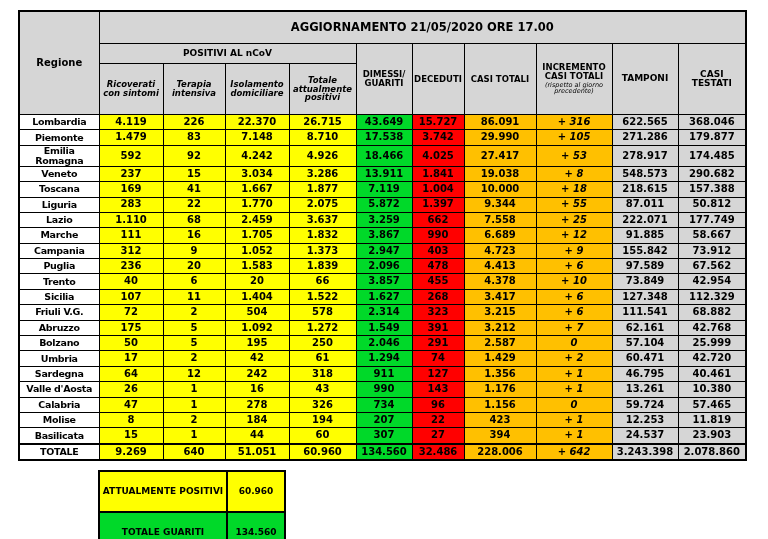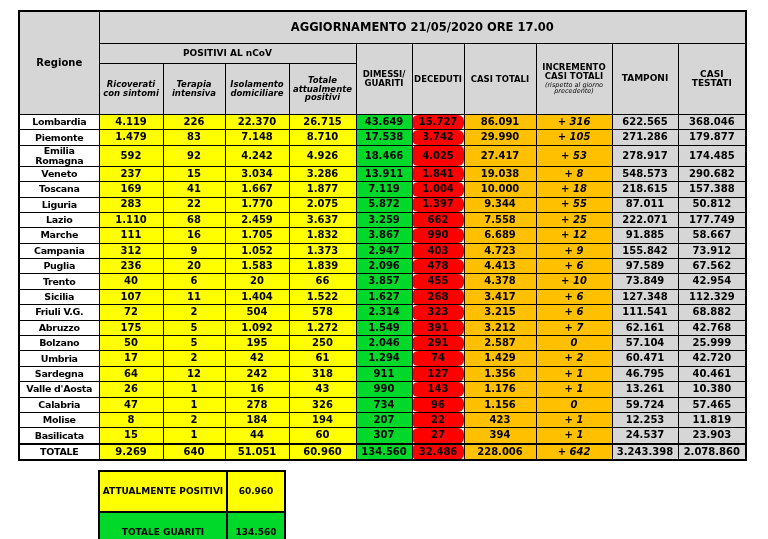--- a/index.html
+++ b/index.html
@@ -25,21 +25,21 @@
   tr.sub-row th   { font-size:8.5px; height:50px; font-weight:bold;font-style:italic; }
   th.span-head    { font-size:8.5px; }
   th.orange-head  { background:#ffc000; }
   th.gray-head    { background:#c4c4c4; font-size:9px; }
   .incr-note { font-style:italic; font-size:6.5px; font-weight:normal; margin-top:1px; }
 
   .main td { height:14.4px; font-size:10px; font-weight:bold; }
   td.region-cell { background:#ffffff; font-size:9.5px; letter-spacing:-0.3px; }
   .bg-yellow { background:#ffff00; }
   .bg-green  { background:#00d929; }
-  .bg-red    { background:#ff0000;border-radius:6px; }
+  .bg-red    { background:#ff0000; }
   .bg-orange { background:#ffc000; }
   .bg-gray   { background:#d6d6d6; }
   td.incr { font-weight:bold; font-style:italic; font-size:10px; }
   .bl2 { border-left:2px solid #000; }
   tr.total-row td { border-top:2px solid #000; }
 
   
   table.legend {
     position:absolute; left:98px; top:470px;
     border-collapse:collapse; table-layout:fixed;

